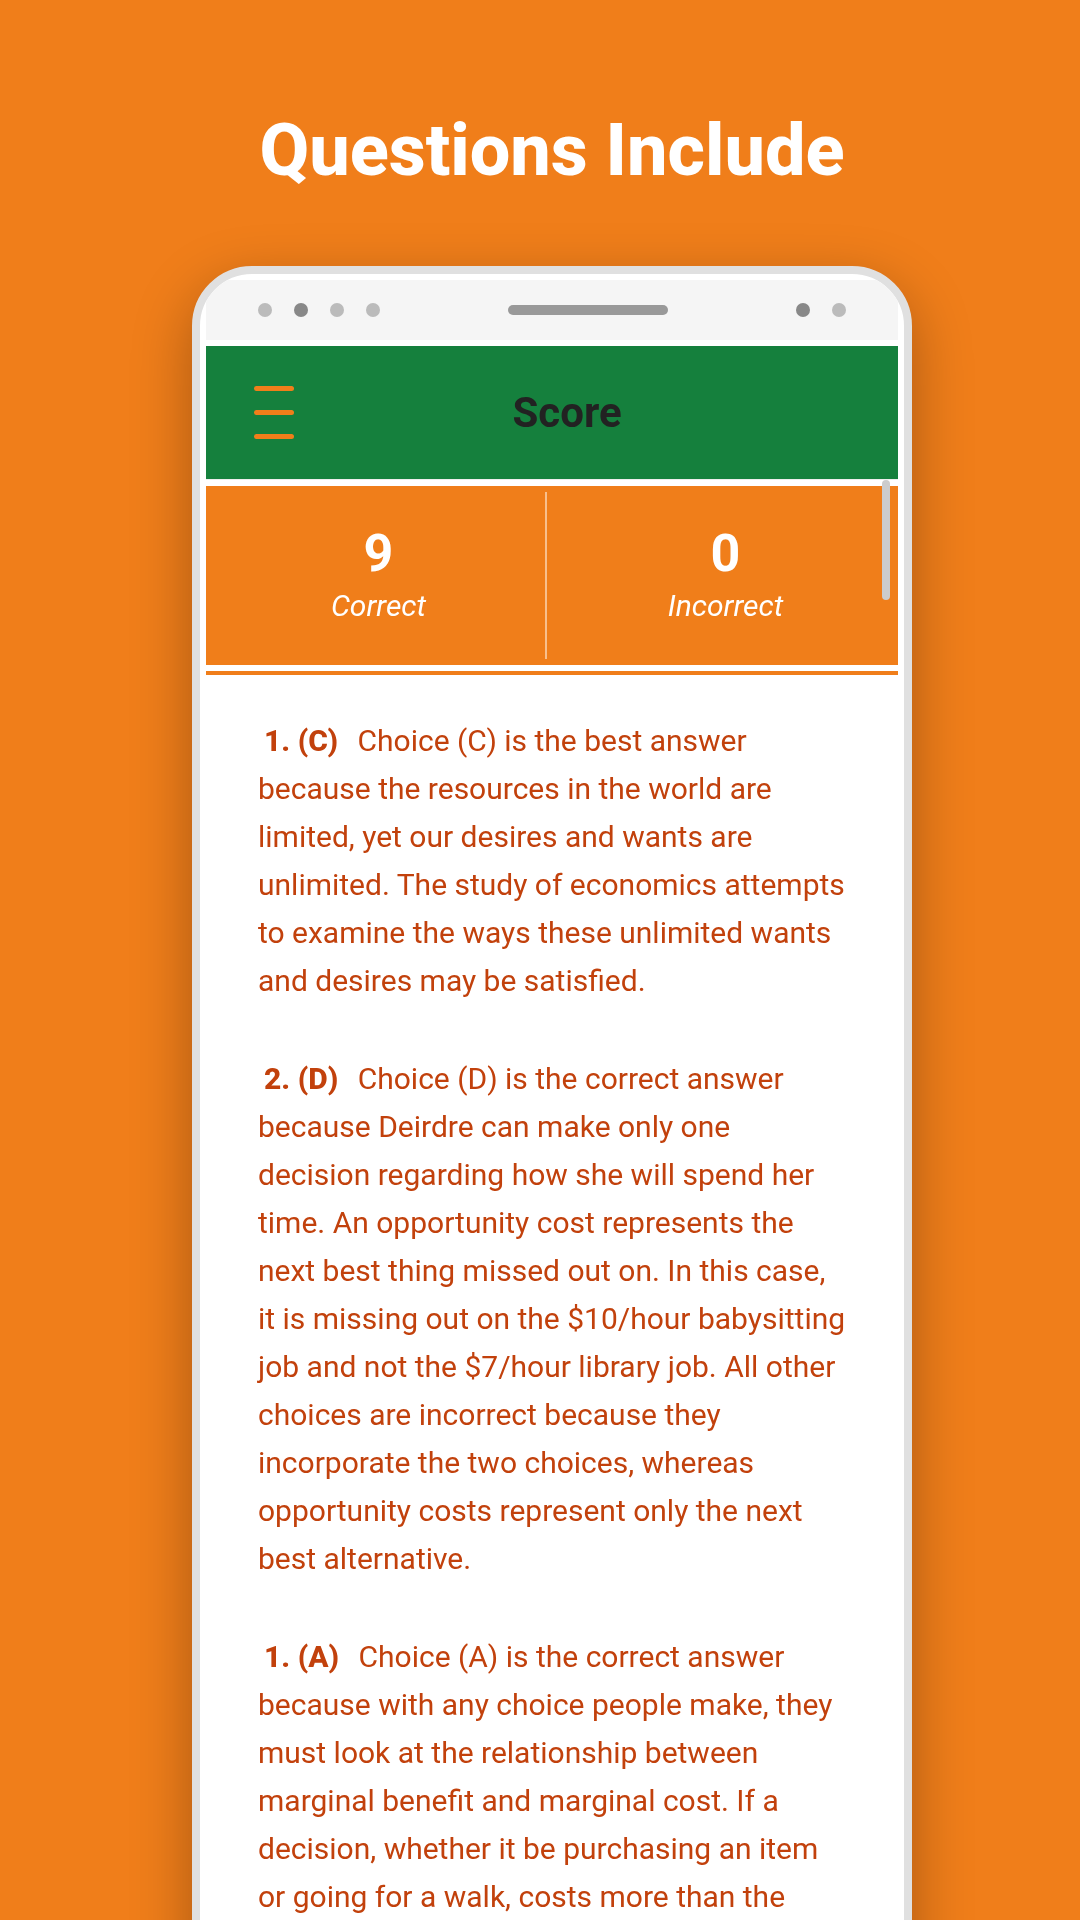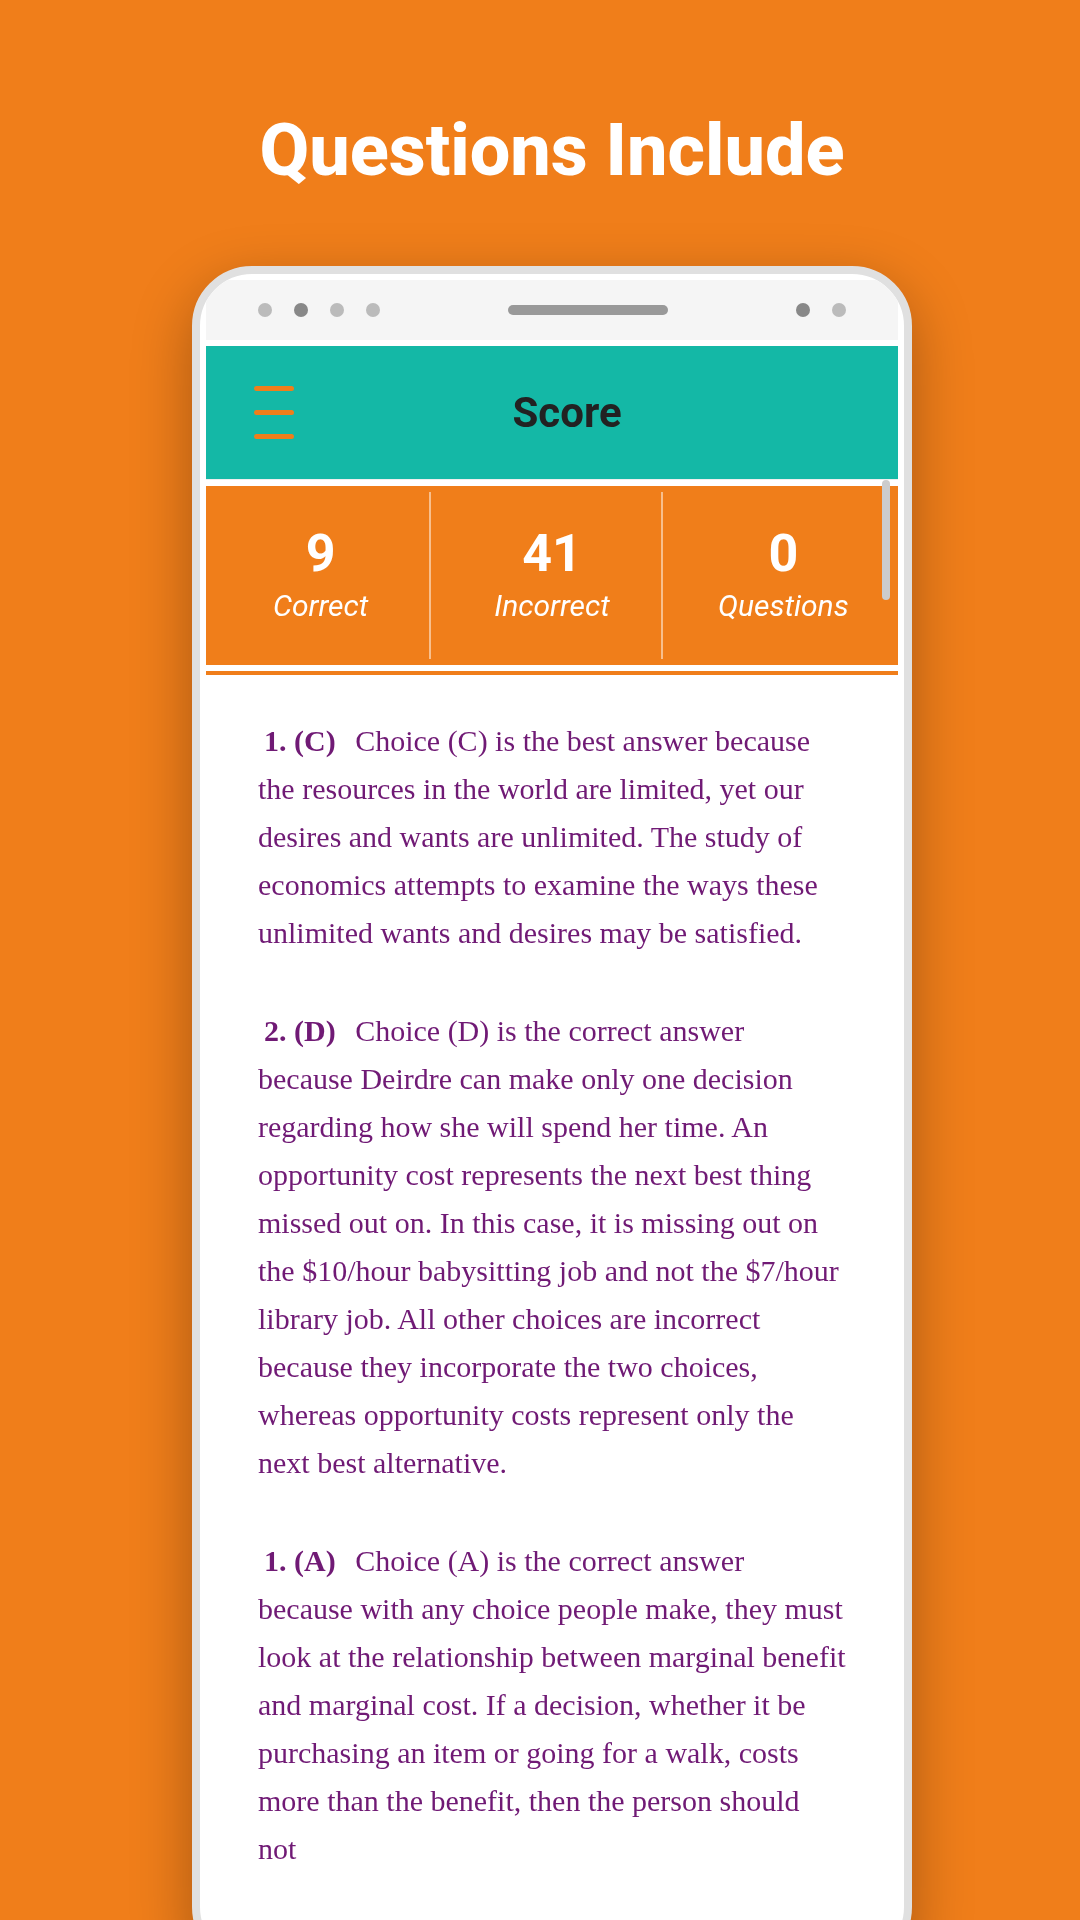--- a/index.html
+++ b/index.html
@@ -73,21 +73,21 @@
       border-radius: 5px;
     }
 
     .phone-top-dots-right {
       display: flex;
       align-items: center;
       gap: 10px;
     }
 
     .app-header {
-      background: #14b8a6;
+      background: #15803d;
       padding: 28px 36px;
       display: flex;
       align-items: center;
       border-bottom: 1px solid #eee;
     }
 
     .hamburger-icon {
       display: flex;
       flex-direction: column;
       gap: 7px;
@@ -152,23 +152,22 @@
       padding: 30px 40px;
       background: white;
     }
 
     .question-item {
       margin-bottom: 50px;
     }
 
     .question-text {
       font-size: 30px;
-      color: #701a75;
+      color: #c2410c;
       line-height: 1.6;
-      font-family: Liberation Serif, serif;
     }
 
     .question-text strong {
       font-weight: 800;
     }
 
     .scrollbar {
       position: absolute;
       right: 8px;
       top: 200px;
@@ -211,26 +210,22 @@
     </div>
     <div class="app-title">Score</div>
   </div>
 
   <div class="score-bar">
     <div class="score-cell">
       <div class="score-number">9</div>
       <div class="score-label">Correct</div>
     </div>
     <div class="score-cell">
-      <div class="score-number">41</div>
+      <div class="score-number">0</div>
       <div class="score-label">Incorrect</div>
-    </div>
-    <div class="score-cell">
-      <div class="score-number">0</div>
-      <div class="score-label">Questions</div>
     </div>
   </div>
 
   <div class="content-divider"></div>
 
   <div class="questions-content">
 
     <div class="question-item">
       <p class="question-text">
         <strong>1. (C)</strong>

